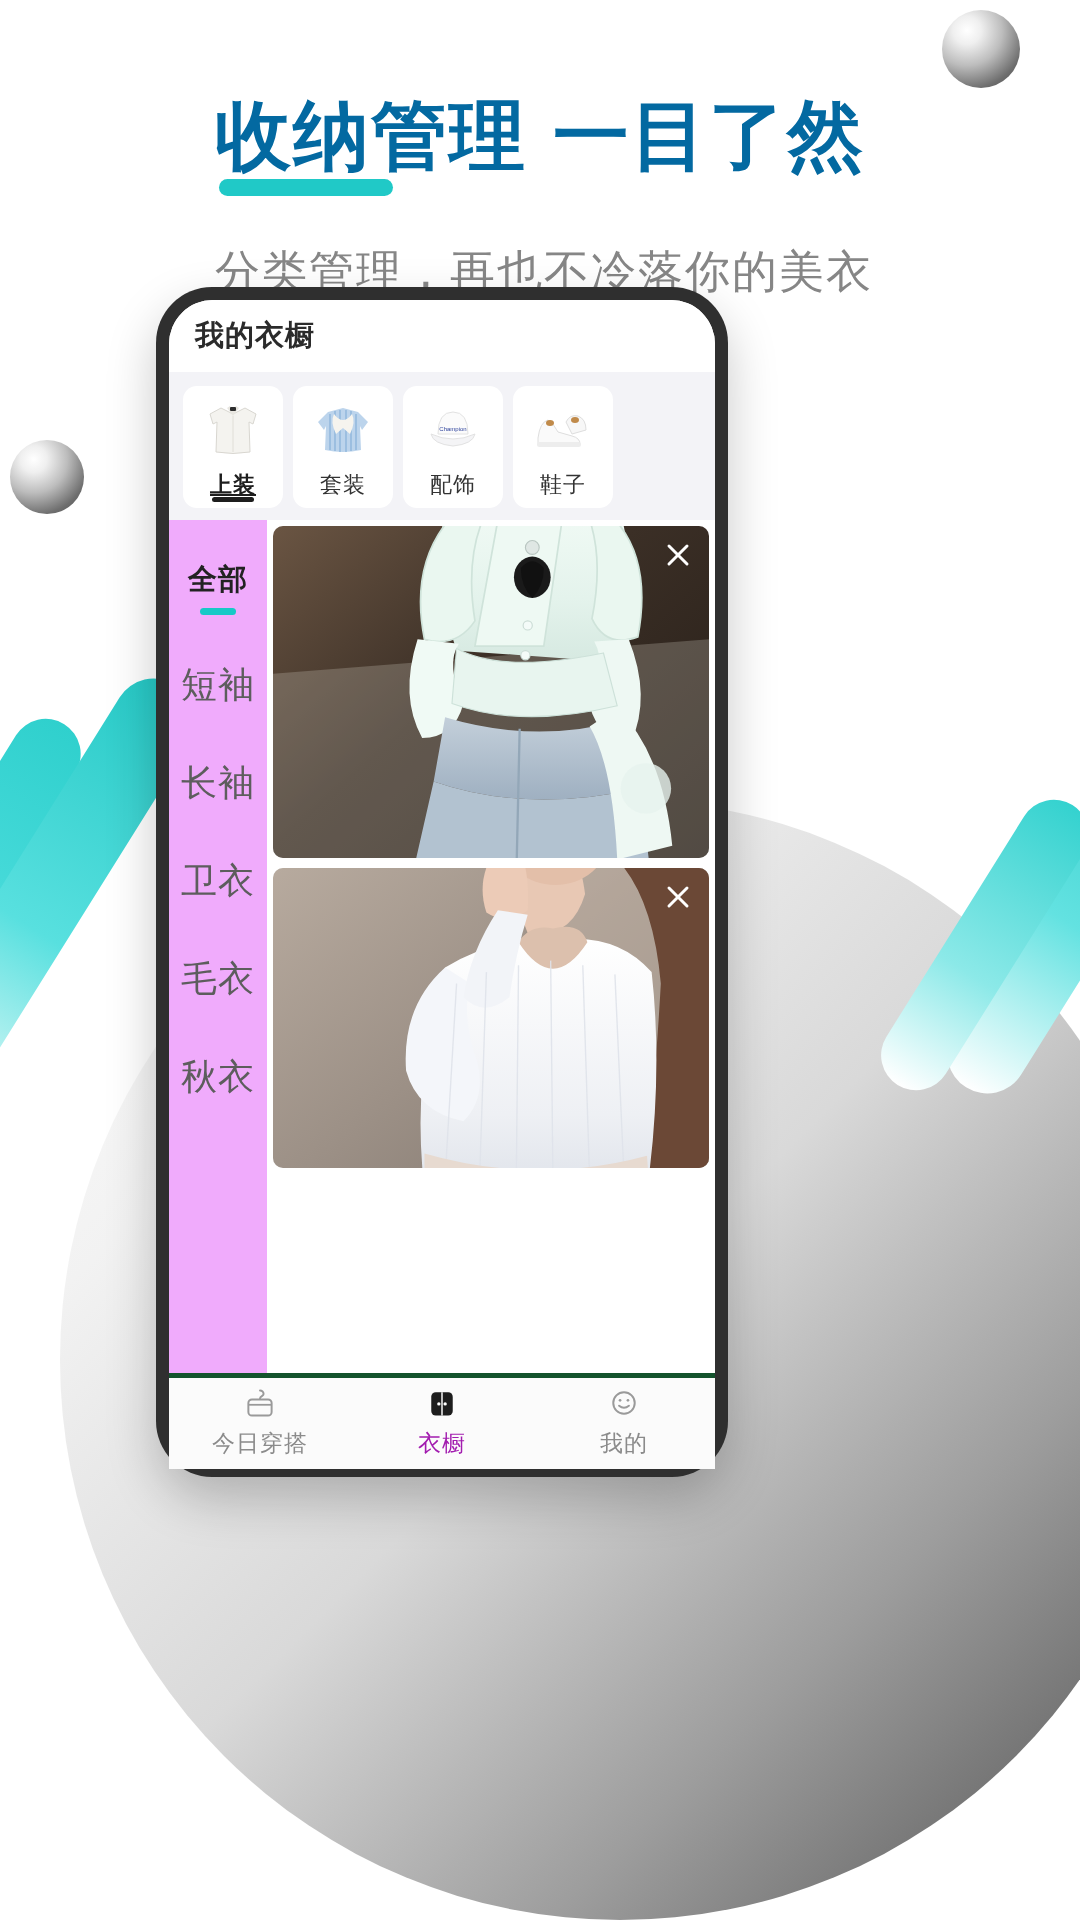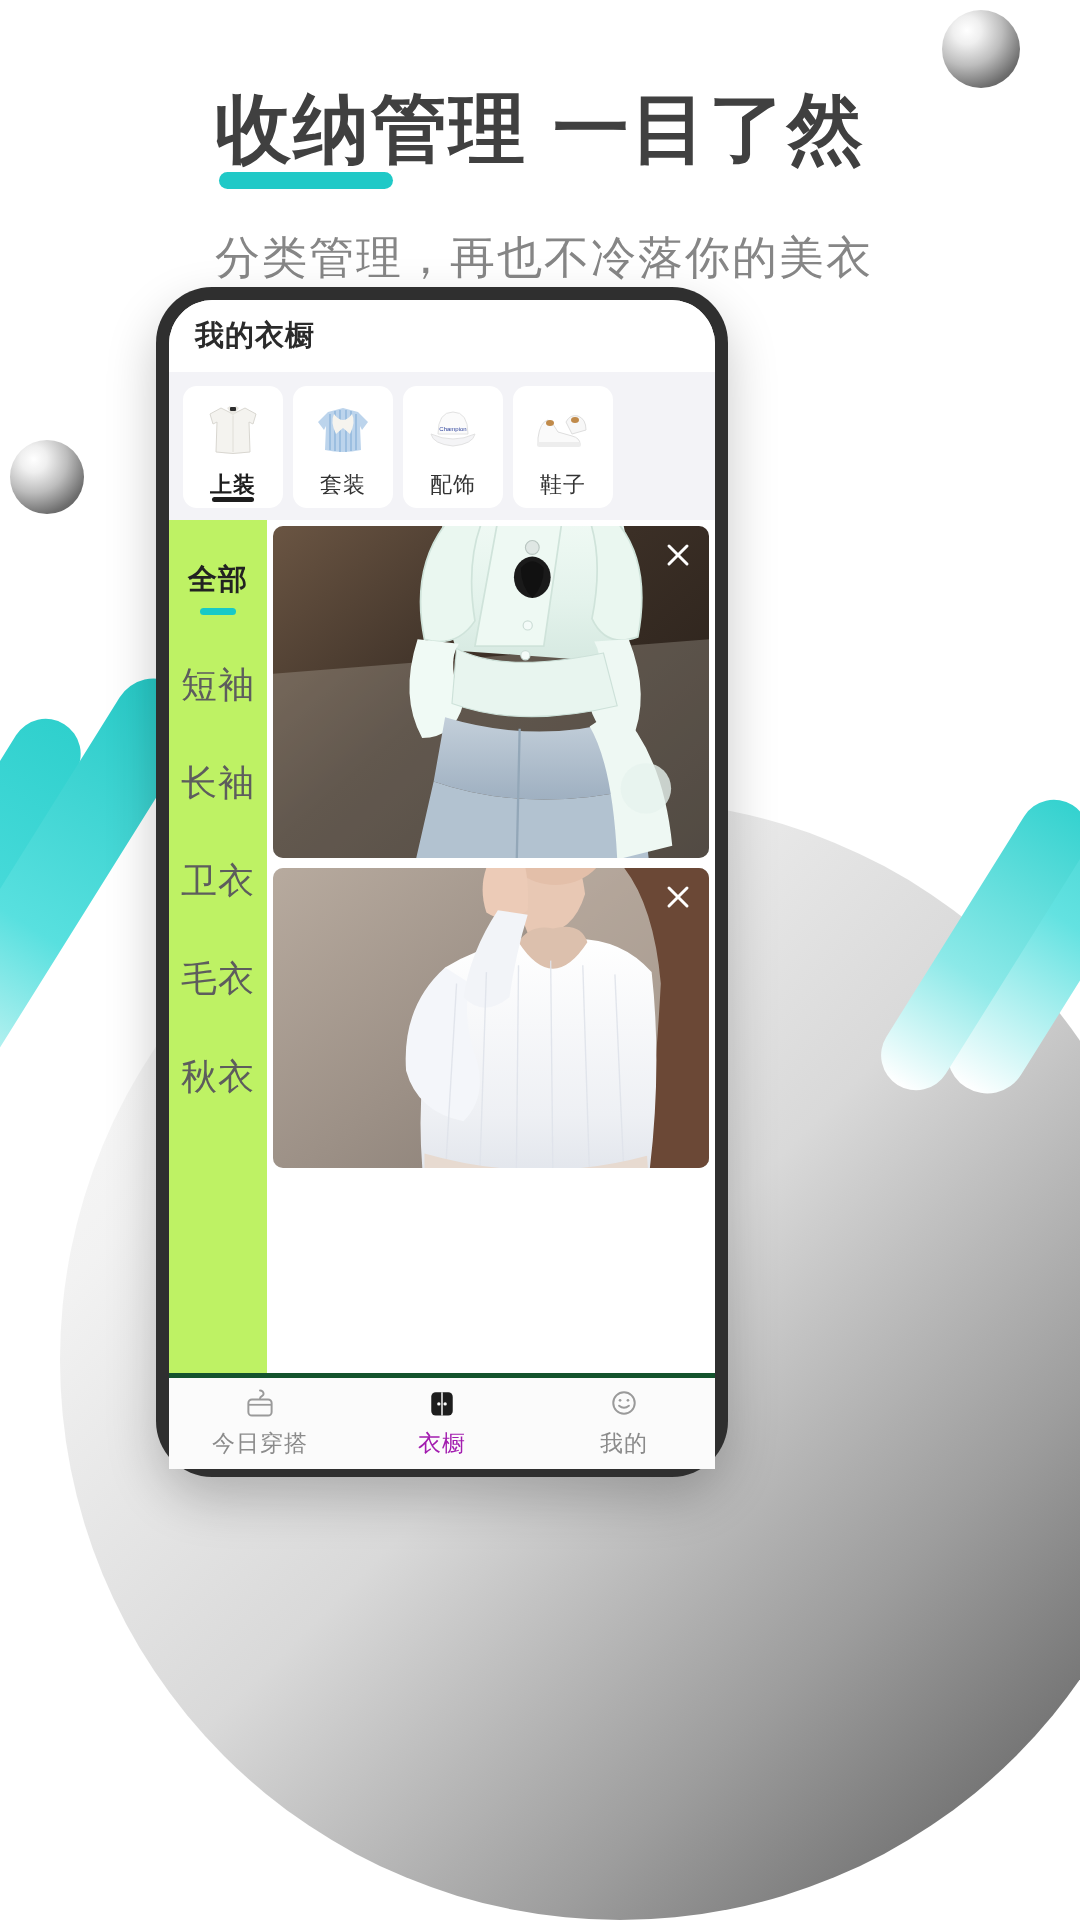--- a/index.html
+++ b/index.html
@@ -34,22 +34,22 @@
   .sphere{
     position:absolute;border-radius:50%;z-index:2;
     background:radial-gradient(circle at 32% 26%, #ffffff 0%, #efefef 18%, #bdbdbd 45%, #6e6e6e 75%, #4a4a4a 100%);
   }
   .sphere.top-right{ right:60px; top:10px; width:78px; height:78px; }
   .sphere.left-mid{ left:10px; top:440px; width:74px; height:74px; }
 
   
   .headline-wrap{position:absolute;left:0;top:0;width:1080px;z-index:5;text-align:center;}
   .headline{
-    margin:9px; padding-top:82px;
-    font-size:76px; line-height:1.0; font-weight:bold; color:#404040;
+    margin:16px; padding-top:82px;
+    font-size:76px; line-height:1.0; font-weight:bold; color:#0369a1;
     letter-spacing:2px;
     font-family:"Liberation Sans","DejaVu Sans",sans-serif;
     display:inline-block; position:relative;
   }
   .headline .h-main{position:relative;display:inline-block;}
   .headline .h-underline{
     position:absolute; left:4px; bottom:-22px; width:174px; height:17px;
     border-radius:9px; background:#20c9c7;
   }
   .headline .h-space{display:inline-block;width:26px;}
@@ -84,31 +84,31 @@
     background:#f3f3f7; padding:14px 0 12px 14px; display:flex; gap:10px;
     min-height:138px; box-sizing:border-box; overflow:hidden;
   }
   .cat-card{
     background:#ffffff;border-radius:14px;width:100px;min-width:100px;height:122px;
     display:flex;flex-direction:column;align-items:center;justify-content:flex-start;
     padding-top:6px;box-sizing:border-box;position:relative;
   }
   .cat-thumb{width:74px;height:74px;display:block;}
   .cat-label{font-size:22px;color:#333333;margin-top:4px;letter-spacing:1px;}
-  .cat-card.active .cat-label{color:#1d1d1d;font-weight:bold;}
+  .cat-card.active .cat-label{color:#1d1d1d;font-weight:bold;text-decoration:underline;}
   .cat-underline{
     position:absolute;bottom:6px;left:50%;transform:translateX(-50%);
     width:42px;height:5px;border-radius:3px;background:#1d1d1d;
   }
 
   
   .body-split{display:flex;flex:1;min-height:0;background:#f3f3f7;}
 
   .side-nav{
-    width:98px;min-width:98px;background:#bef264;
+    width:98px;min-width:98px;background:#f0abfc;
     padding-top:18px;box-sizing:border-box;
     display:flex;flex-direction:column;align-items:center;gap:0;
   }
   .side-item{
     height:98px;display:flex;flex-direction:column;align-items:center;justify-content:center;
     width:100%;position:relative;
   }
   .side-label{font-size:36px;color:#5d5d5d;letter-spacing:1px;}
   .side-item.active .side-label{color:#222222;font-weight:bold;font-size:29px;}
   .side-underline{

